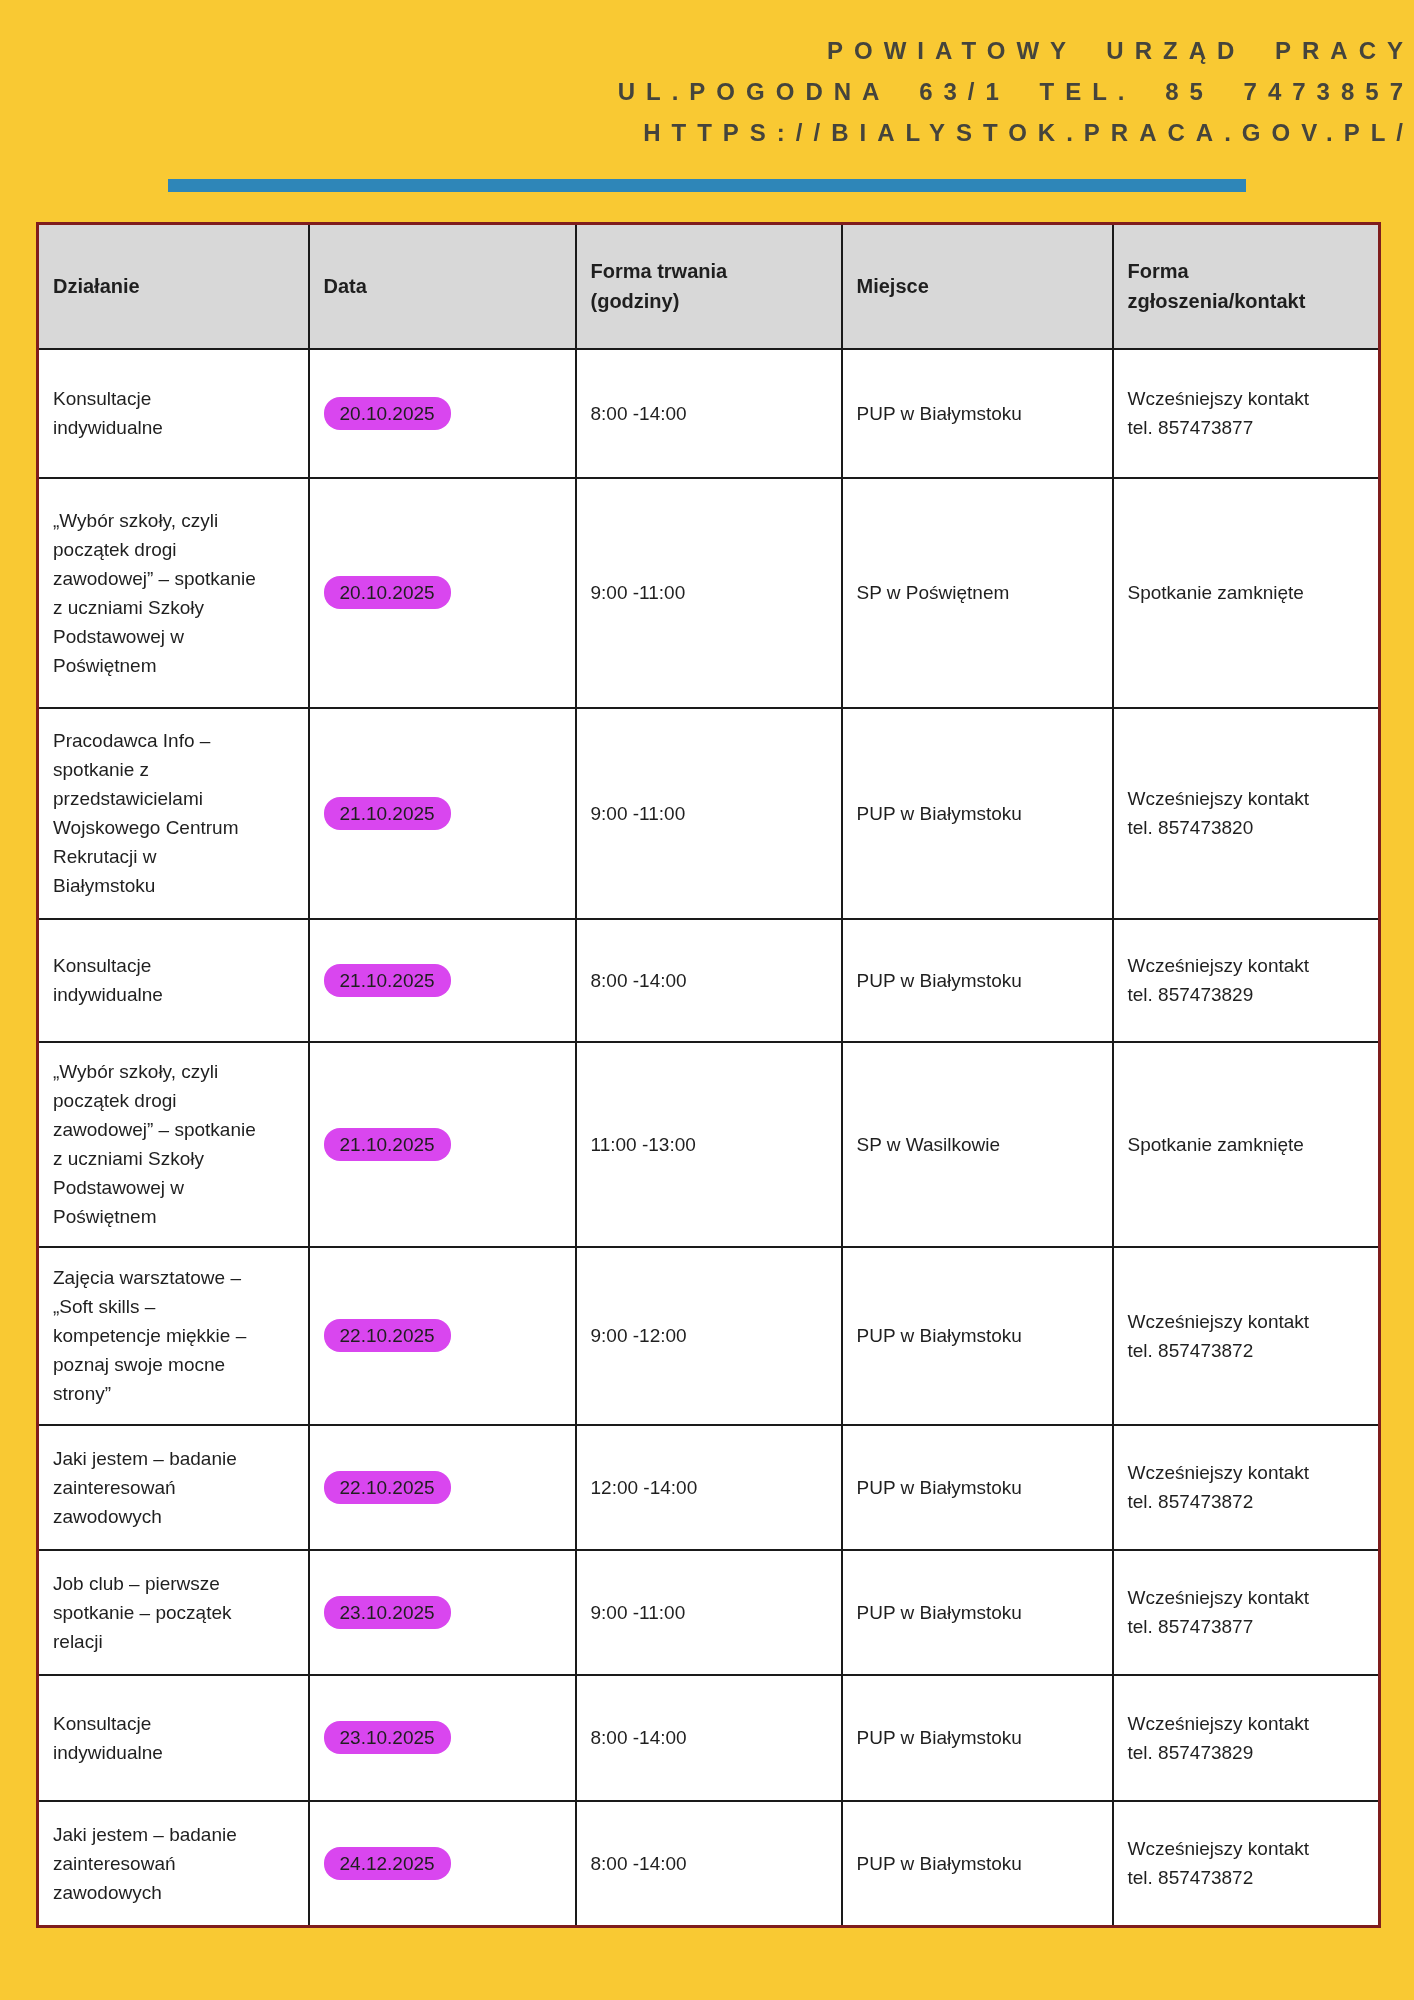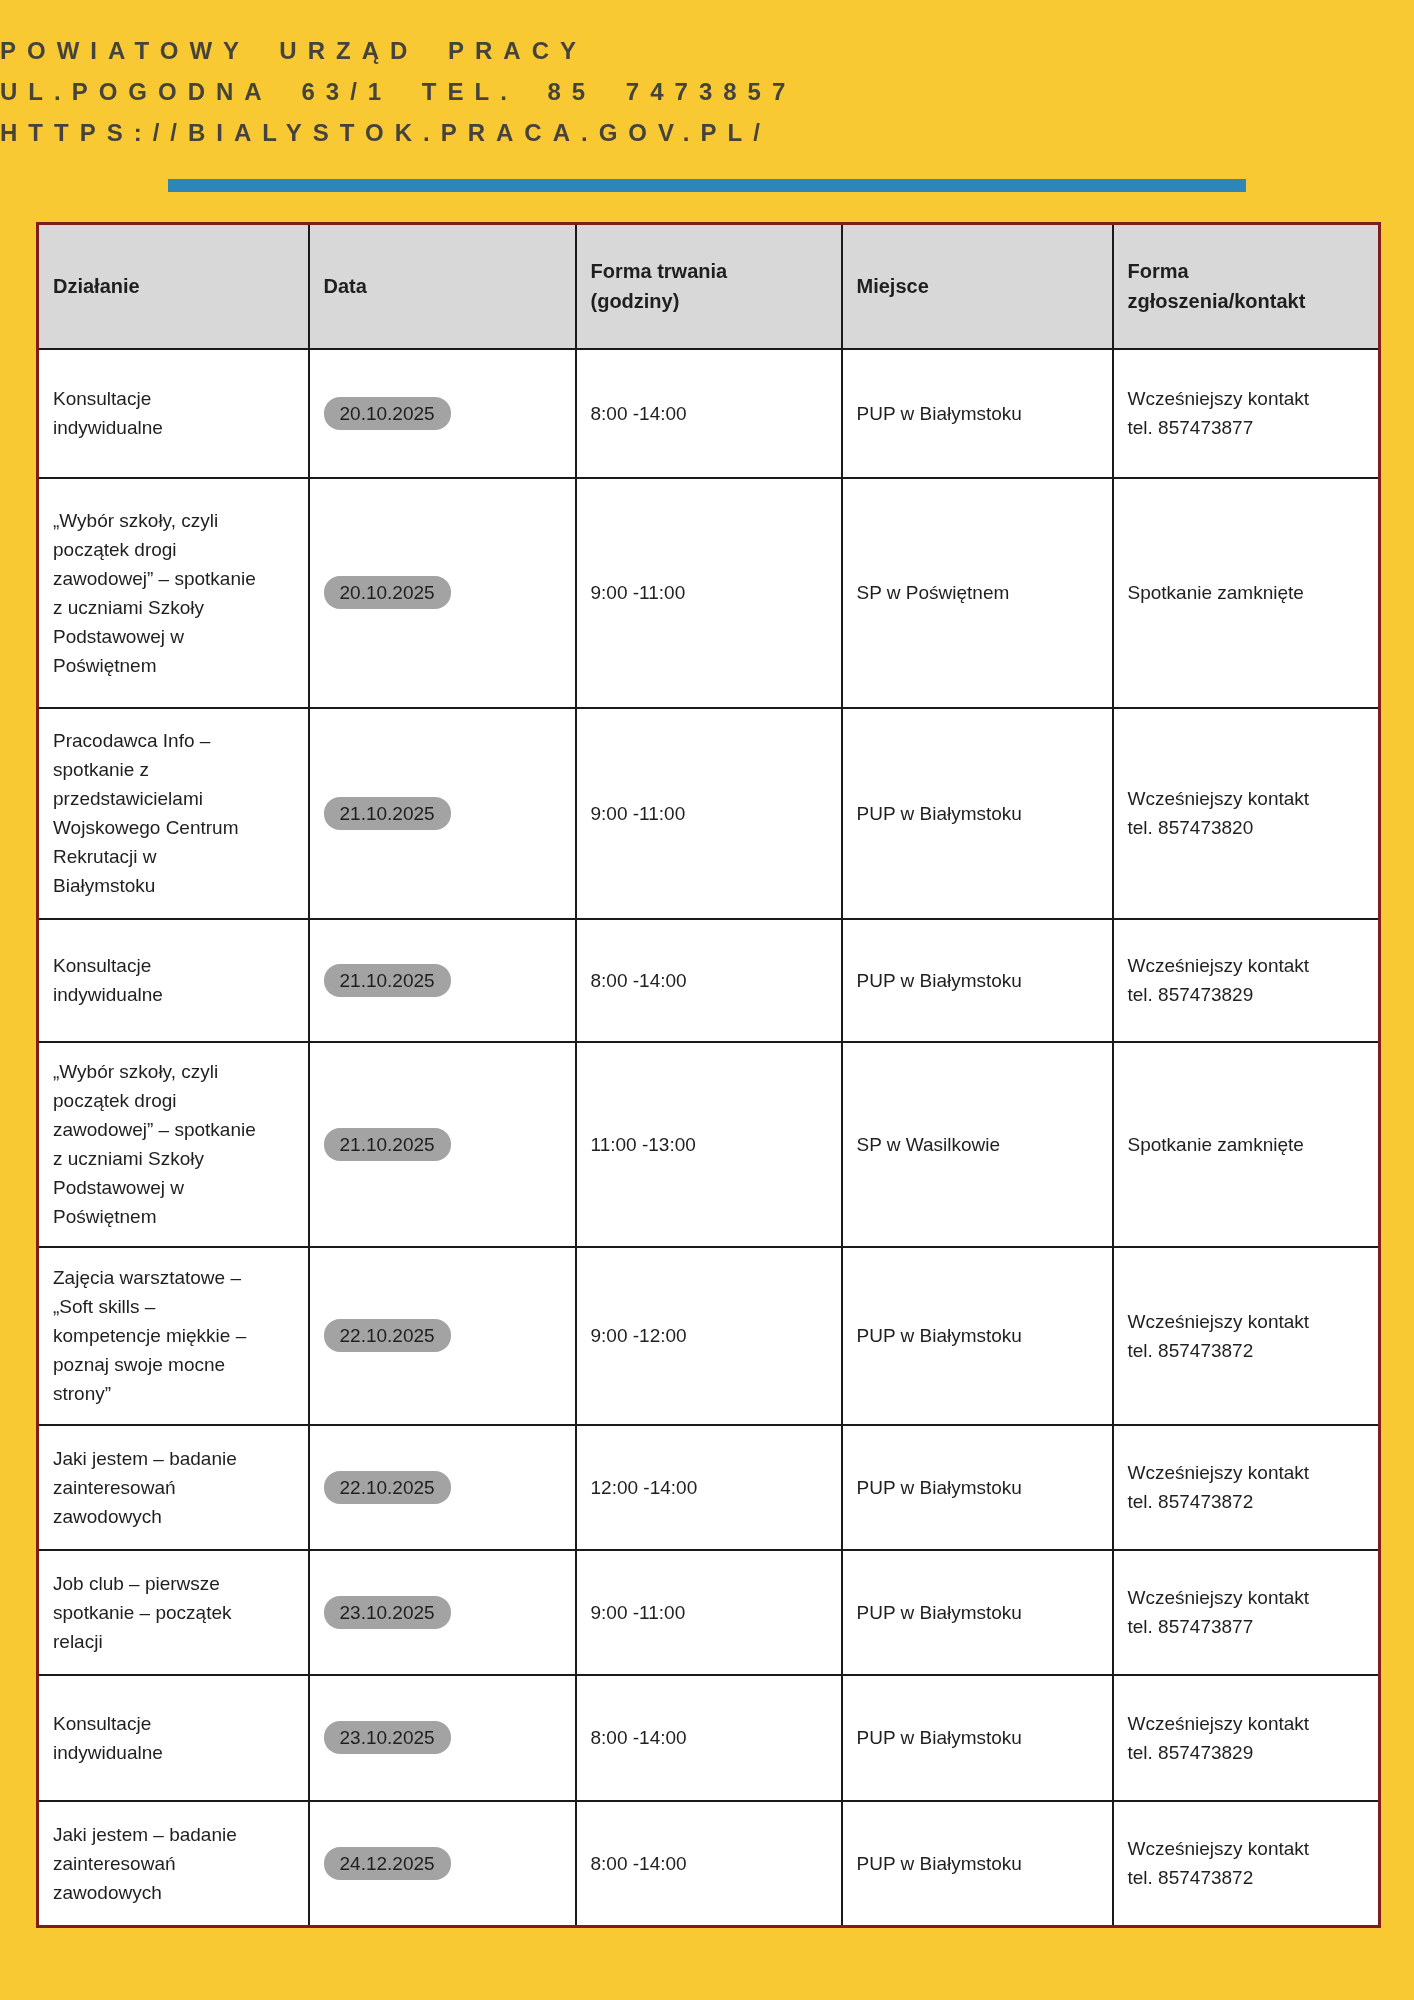--- a/index.html
+++ b/index.html
@@ -10,21 +10,21 @@
   .page {
     position: relative;
     width: 1414px;
     height: 2000px;
     background: #F9C933;
     overflow: hidden;
     margin: 0 auto;
   }
   .masthead {
     padding-top: 30px;
-    text-align: left;
+    text-align: right;
     color: #45443C;
   }
   .masthead .line {
     font-size: 24px;
     font-weight: bold;
     letter-spacing: 11px;
     word-spacing: 12px;
     line-height: 41px;
     white-space: nowrap;
   }
@@ -65,21 +65,21 @@
   tbody tr:nth-child(3)  { height: 211px; }
   tbody tr:nth-child(4)  { height: 123px; }
   tbody tr:nth-child(5)  { height: 205px; }
   tbody tr:nth-child(6)  { height: 178px; }
   tbody tr:nth-child(7)  { height: 125px; }
   tbody tr:nth-child(8)  { height: 125px; margin-top: 8px; }
   tbody tr:nth-child(9)  { height: 126px; }
   tbody tr:nth-child(10) { height: 126px; }
   .pill {
     display: inline-block;
-    background: #a3a3a3;
+    background: #d946ef;
     border-radius: 16px;
     padding: 2px 16px;
     white-space: nowrap;
   }
 </style>
 </head>
 <body>
 
 <div class="page">
 

